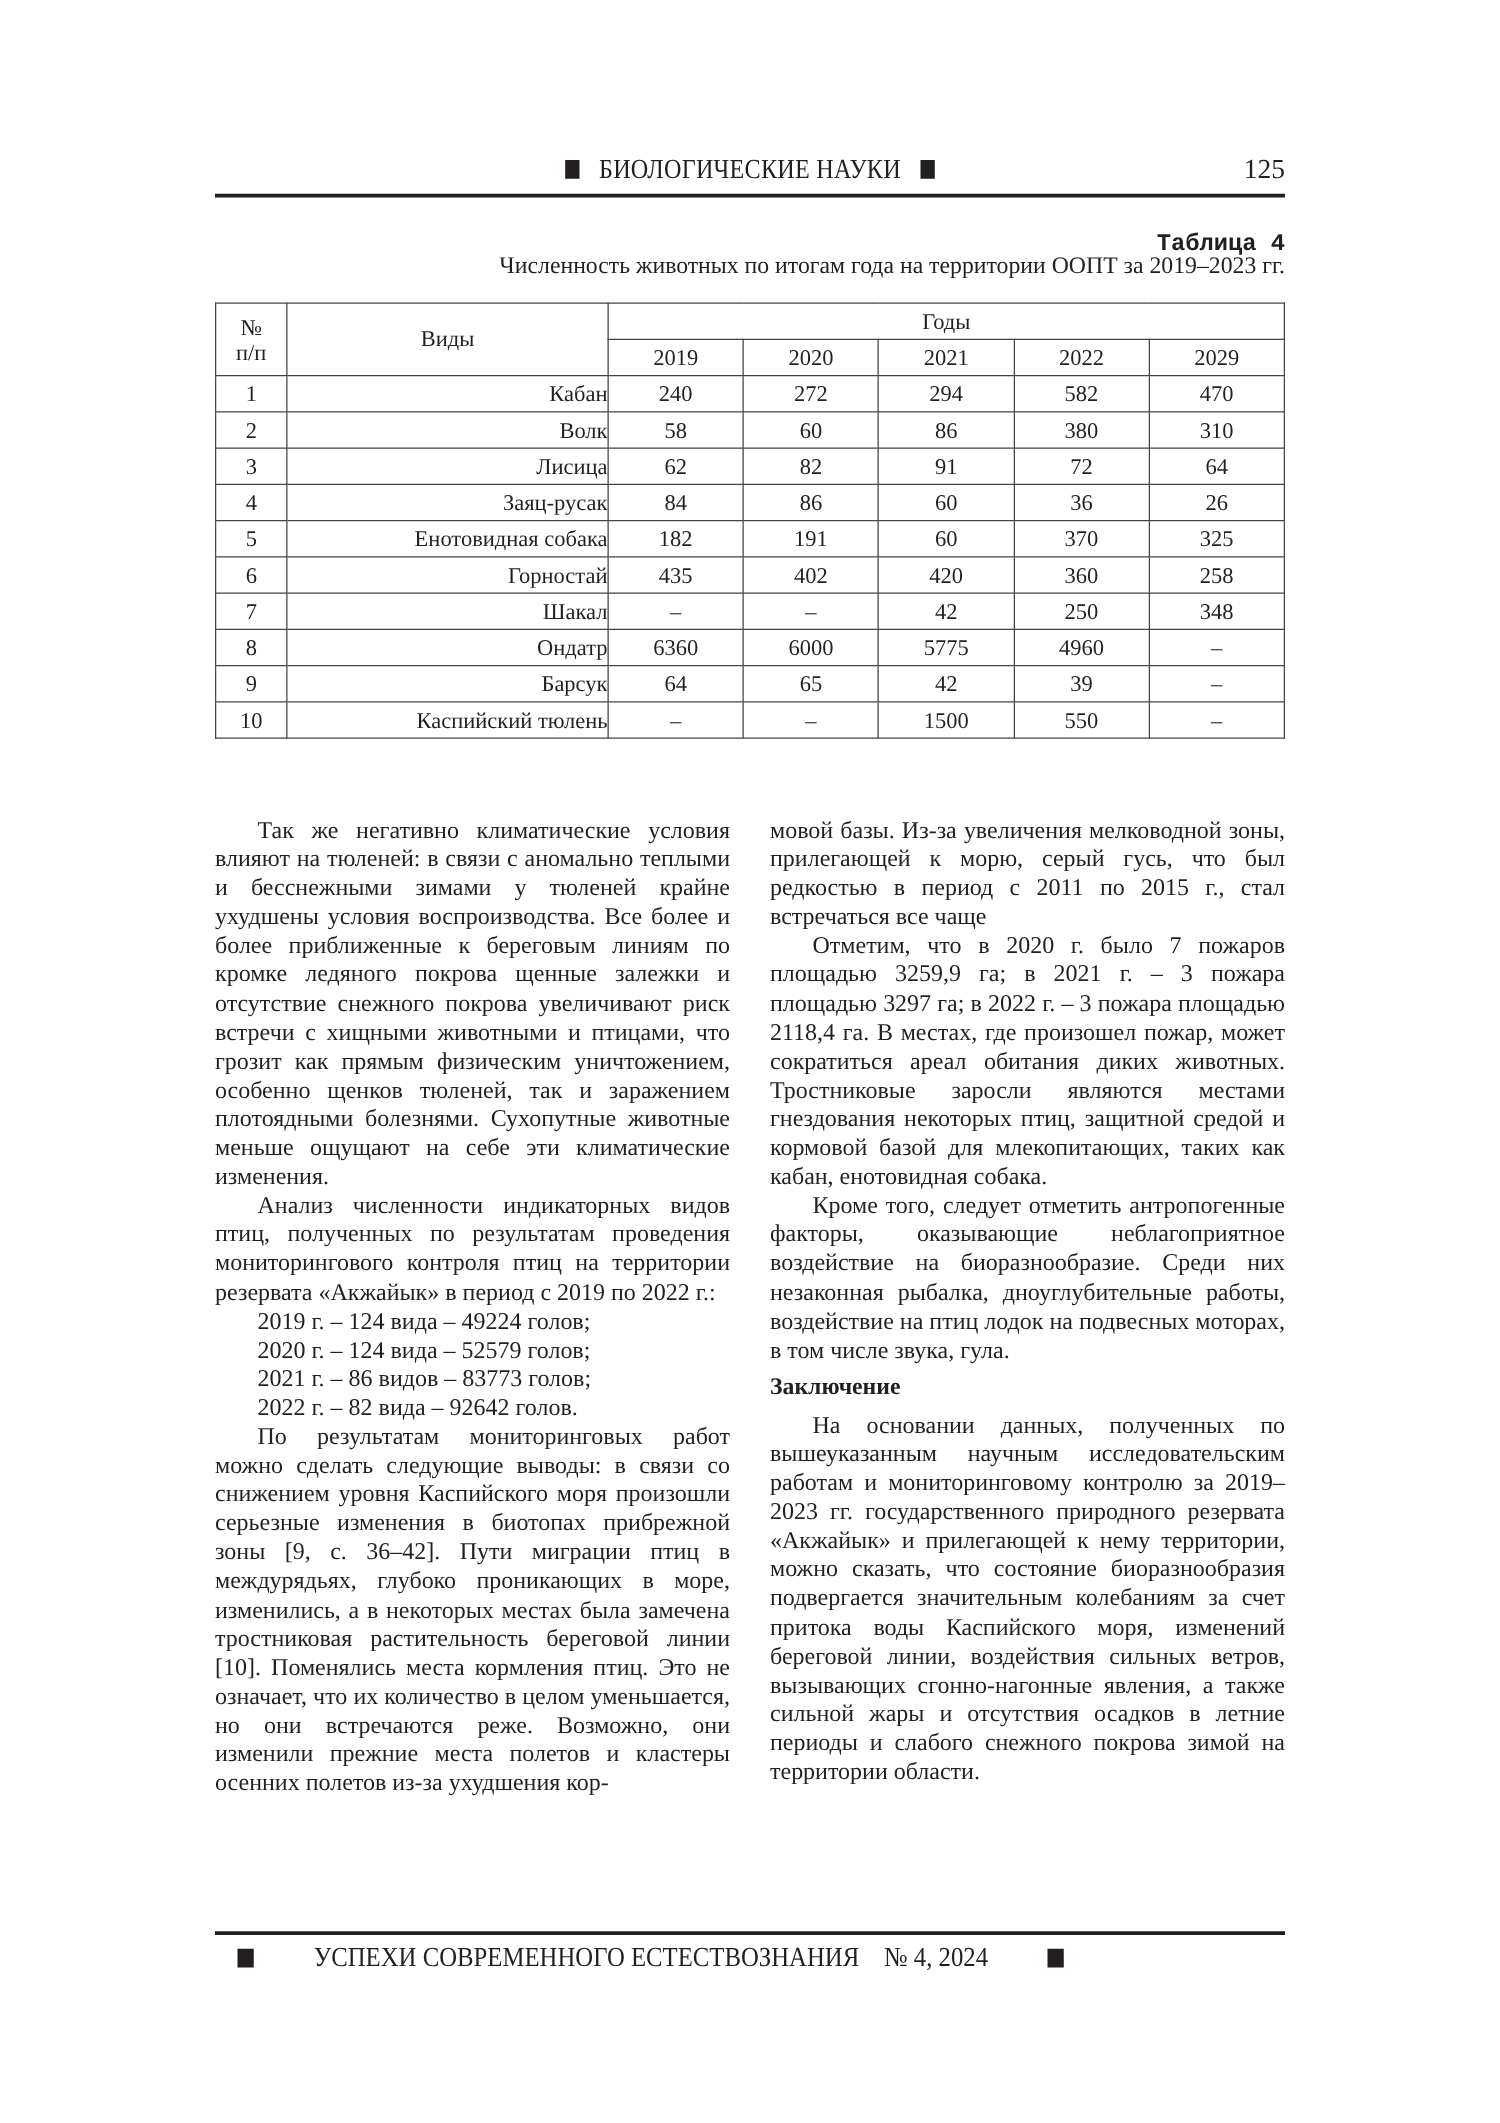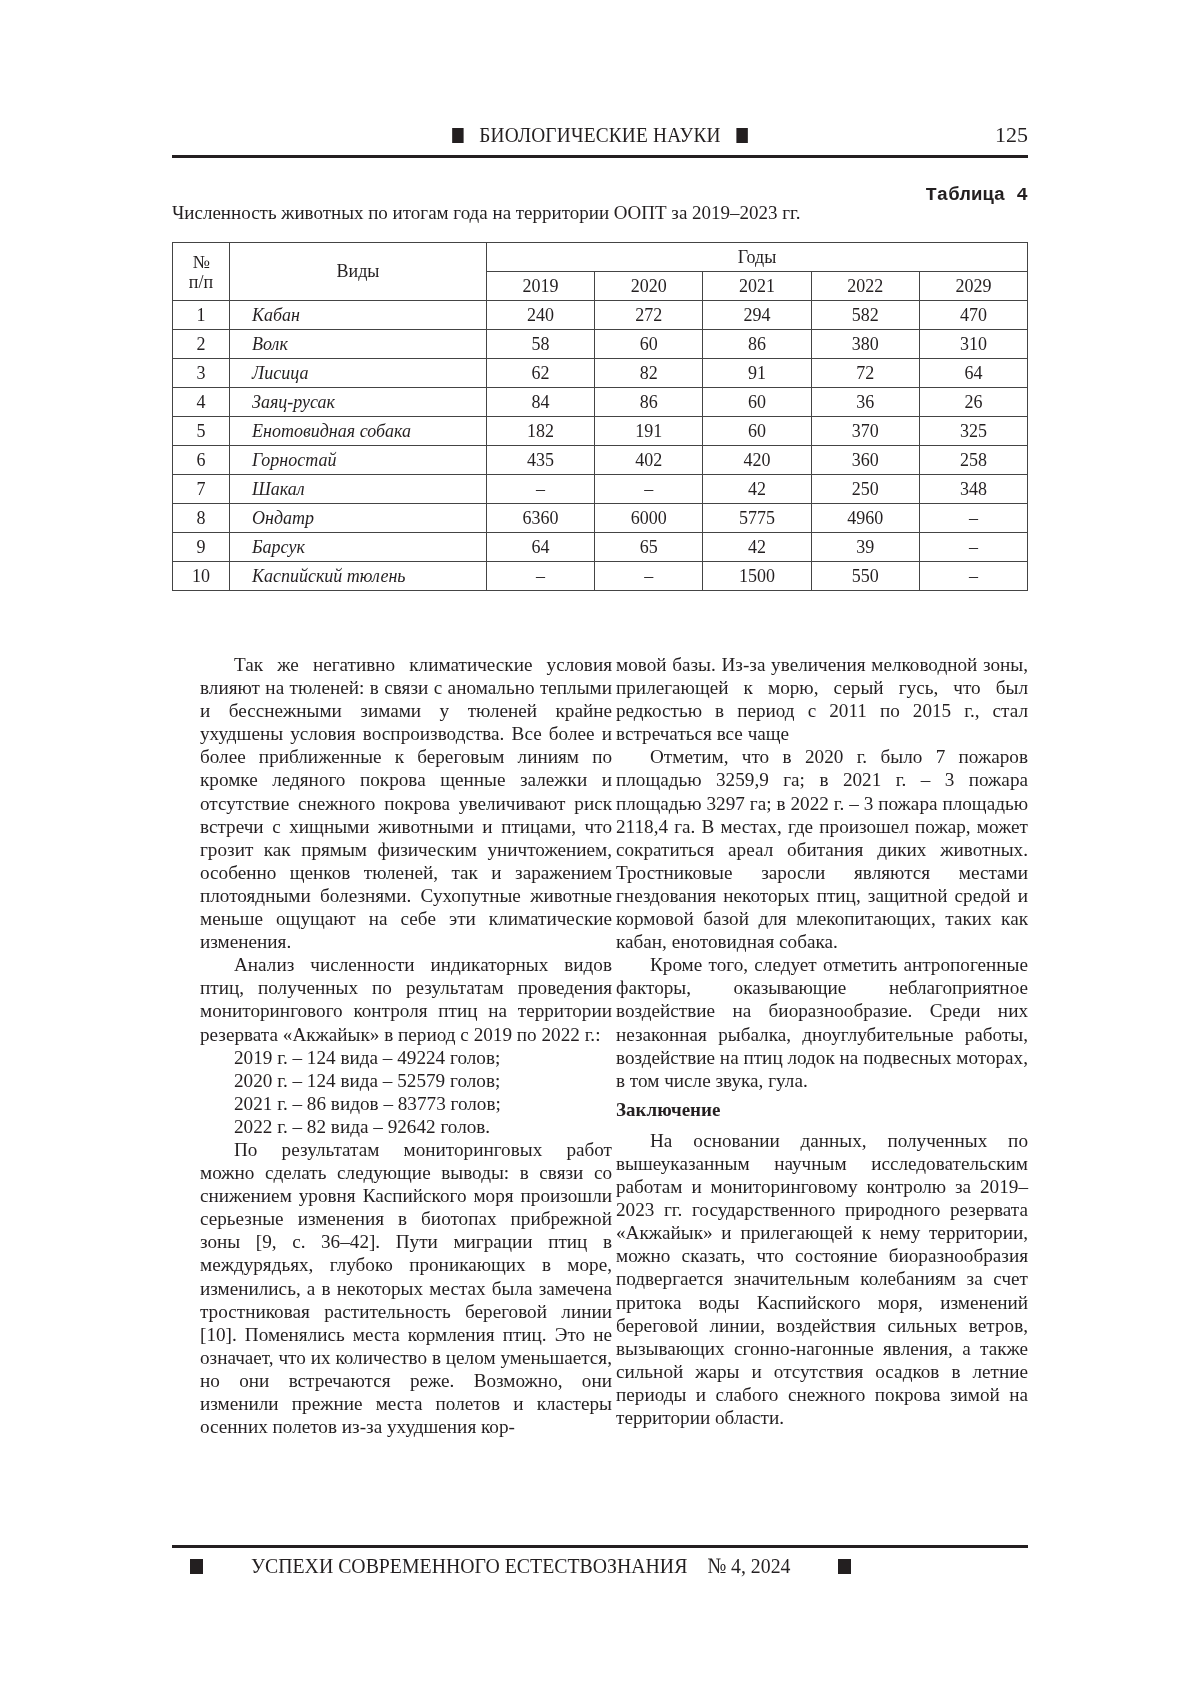--- a/index.html
+++ b/index.html
@@ -4,28 +4,28 @@
 <style>
   html, body { margin: 0; padding: 0; background: #ffffff; }
   body { width: 1200px; height: 1698px; position: relative; font-family: "Liberation Serif", "DejaVu Serif", serif; color: #231f20; }
   .page { position: absolute; left: 172px; top: 0; width: 856px; }
   .running-head { position: absolute; top: 122px; left: 0; width: 856px; height: 30px; }
   .running-head .center { position: absolute; left: 0; right: 0; text-align: center; font-size: 22px; letter-spacing: 0.2px; transform: scaleX(0.88); }
   .running-head .pg { position: absolute; right: 0; top: 0; font-size: 22px; }
   .sq { display: inline-block; width: 13px; height: 15px; background: #231f20; vertical-align: -1px; margin: 0 18px; }
   .rule { position: absolute; left: 0; width: 856px; height: 3px; background: #231f20; }
   .table-label { position: absolute; top: 184px; right: 0; font-weight: bold; font-size: 19px; font-family: Liberation Mono, monospace; }
-  .table-caption { position: absolute; top: 202px; left: 0; width: 856px; text-align: left; font-size: 19px; }
+  .table-caption { position: absolute; top: 202px; left: 0; width: 856px; text-align: right; font-size: 19px; }
   table.data { position: absolute; top: 242px; left: 0; width: 856px; border-collapse: collapse; font-size: 18px; }
   table.data td, table.data th { border: 1.5px solid #444; font-weight: normal; height: 28px; padding: 0; text-align: center; }
-  table.data td.name { text-align: left; padding-left: 22px; font-style: italic; }
+  table.data td.name { text-align: right; padding-left: 22px; }
   table.data th.head-num { width: 56px; line-height: 20px; }
   table.data th.head-species { width: 256px; }
   .col { position: absolute; top: 653px; width: 412px; font-size: 19.2px; line-height: 23.1px; text-align: justify; }
-  .col.left { left: 0; margin-left: 28px; }
+  .col.left { left: 0; }
   .col.right { left: 444px; }
   .col p { margin: 0; text-indent: 34px; }
   .col p.cont { text-indent: 0; }
   .col .list-item { padding-left: 34px; text-align: left; }
   .col h3 { margin: 6px 0 8px; font-size: 19px; font-weight: bold; }
   .foot-rule { top: 1545px; }
   .running-foot { position: absolute; top: 1553px; left: 0; width: 856px; font-size: 22px; }
   .running-foot .txt { display: inline-block; transform: scaleX(0.9); }
 </style>
 </head>

